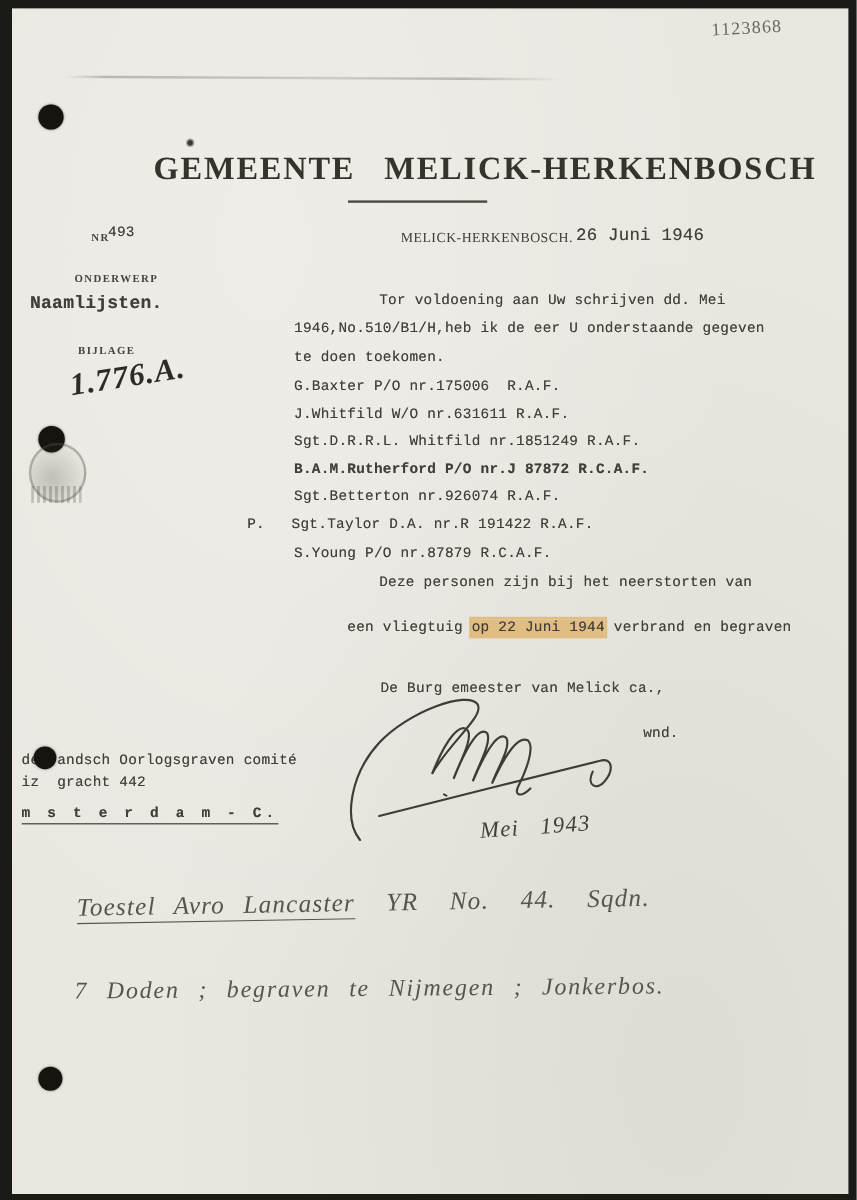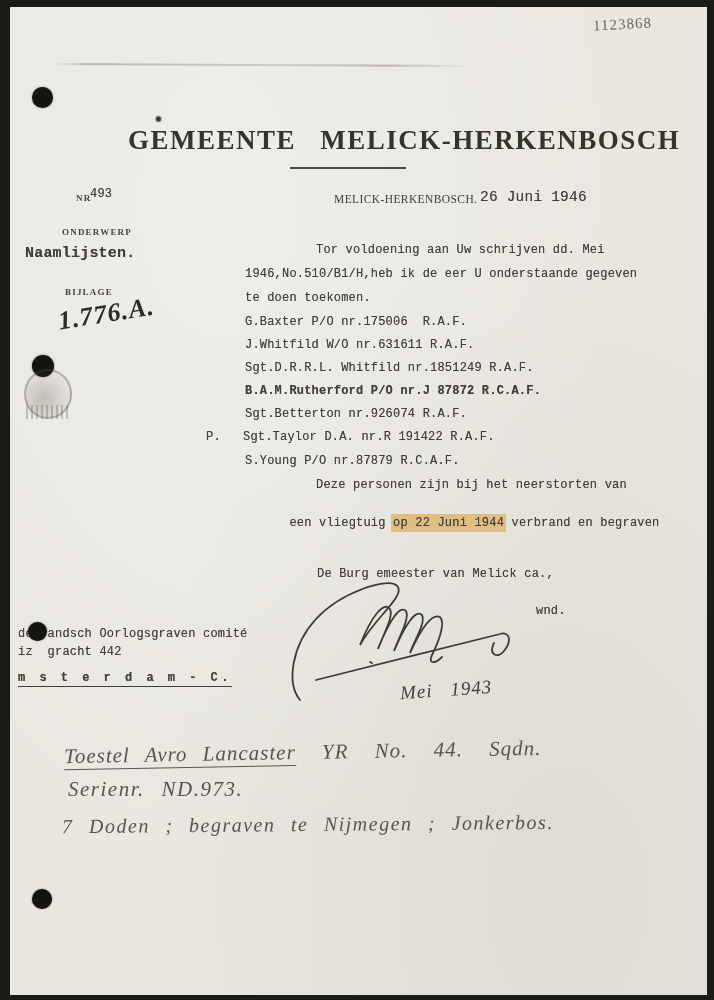--- a/index.html
+++ b/index.html
@@ -118,21 +118,20 @@
 
     <div class="abs hand" style="left:390px;top:672px;font-size:19px;color:#403f3a;word-spacing:12px;letter-spacing:1px;transform:rotate(-4deg);">Mei 1943</div>
 
     <div class="abs type" style="left:8px;top:620px;">de  andsch Oorlogsgraven comité</div>
     <div class="abs type" style="left:8px;top:638px;">iz  gracht 442</div>
     <div class="abs type" style="left:8px;top:664px;font-weight:bold;letter-spacing:3.5px;border-bottom:1.5px solid #403e38;padding-bottom:1px;">m s t e r d a m - C.</div>
 
     <div class="abs hand" style="left:54px;top:733px;font-size:21px;letter-spacing:1px;word-spacing:9px;transform:rotate(-1deg);white-space:nowrap;">
       <span style="border-bottom:1.5px solid #56544e;padding-bottom:1px;">Toestel Avro Lancaster</span><span style="word-spacing:20px;"> YR  No. 44. Sqdn.</span>
     </div>
-    <div class="abs hand" style="left:58px;top:770px;font-size:21px;letter-spacing:1.5px;word-spacing:10px;">Serienr. ND.973.</div>
     <div class="abs hand" style="left:52px;top:806px;font-size:20px;letter-spacing:1.5px;word-spacing:9px;transform:rotate(-0.5deg);white-space:nowrap;">7 Doden ; begraven te Nijmegen ; Jonkerbos.</div>
 
     <div class="abs hole" style="left:22px;top:80px;width:21px;height:21px;"></div>
     <div class="abs hole" style="left:22px;top:348px;width:22px;height:22px;"></div>
     <div class="abs hole" style="left:18px;top:615px;width:19px;height:19px;"></div>
     <div class="abs hole" style="left:22px;top:882px;width:20px;height:20px;"></div>
 
     <div class="abs stamp" style="left:14px;top:362px;width:44px;height:46px;"></div>
     <div class="abs" style="left:16px;top:398px;width:42px;height:14px;background:repeating-linear-gradient(90deg, rgba(80,78,70,0.28) 0 2px, rgba(80,78,70,0) 2px 5px);filter:blur(0.6px);"></div>
   </div>

